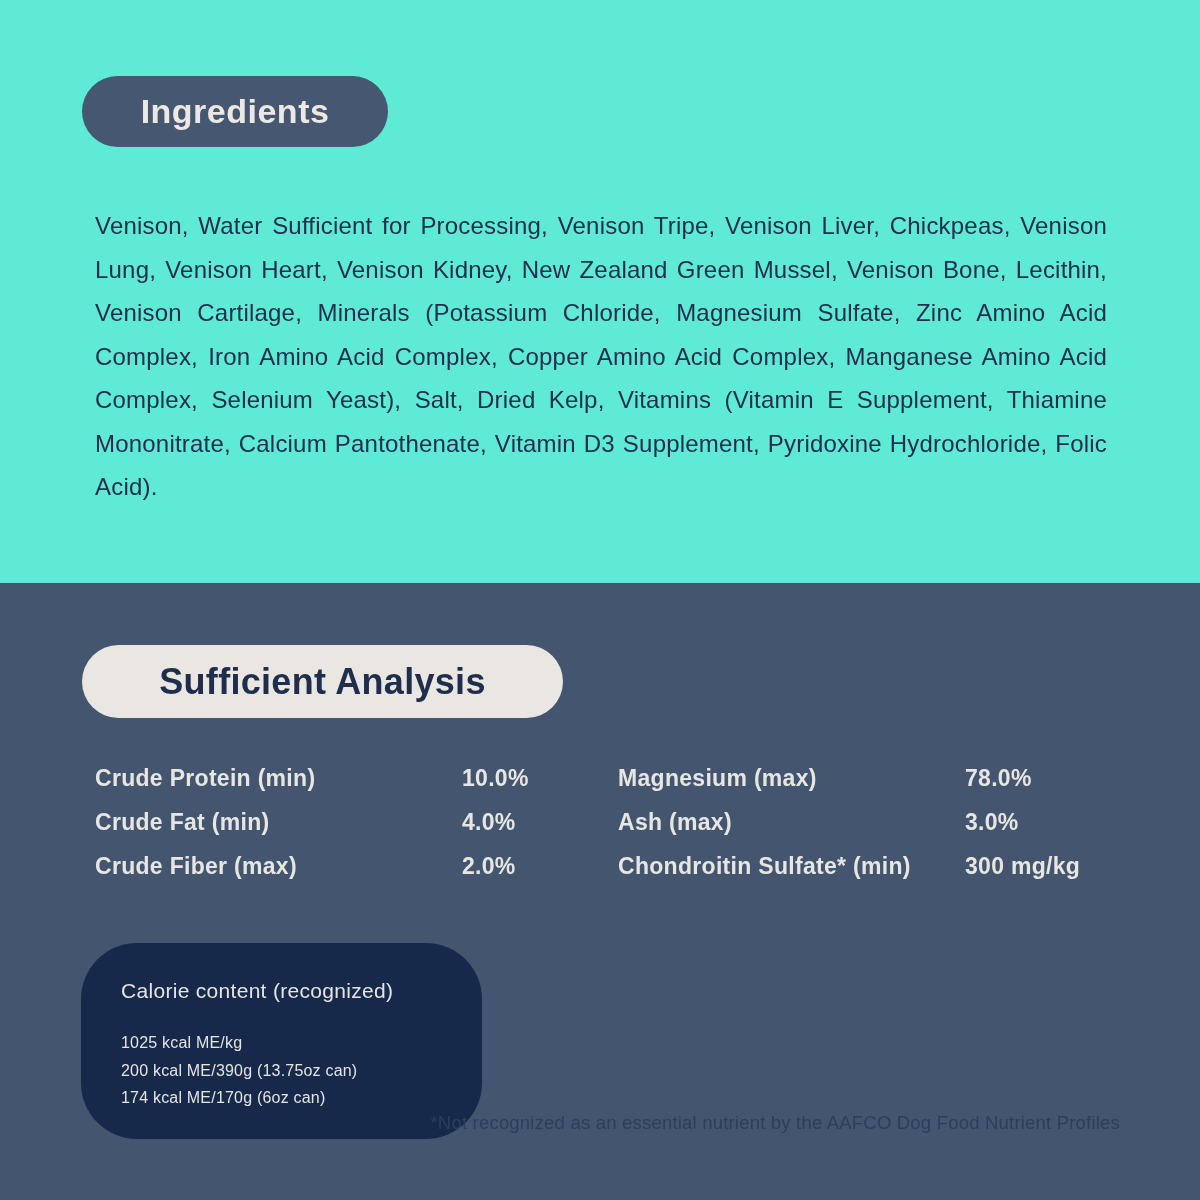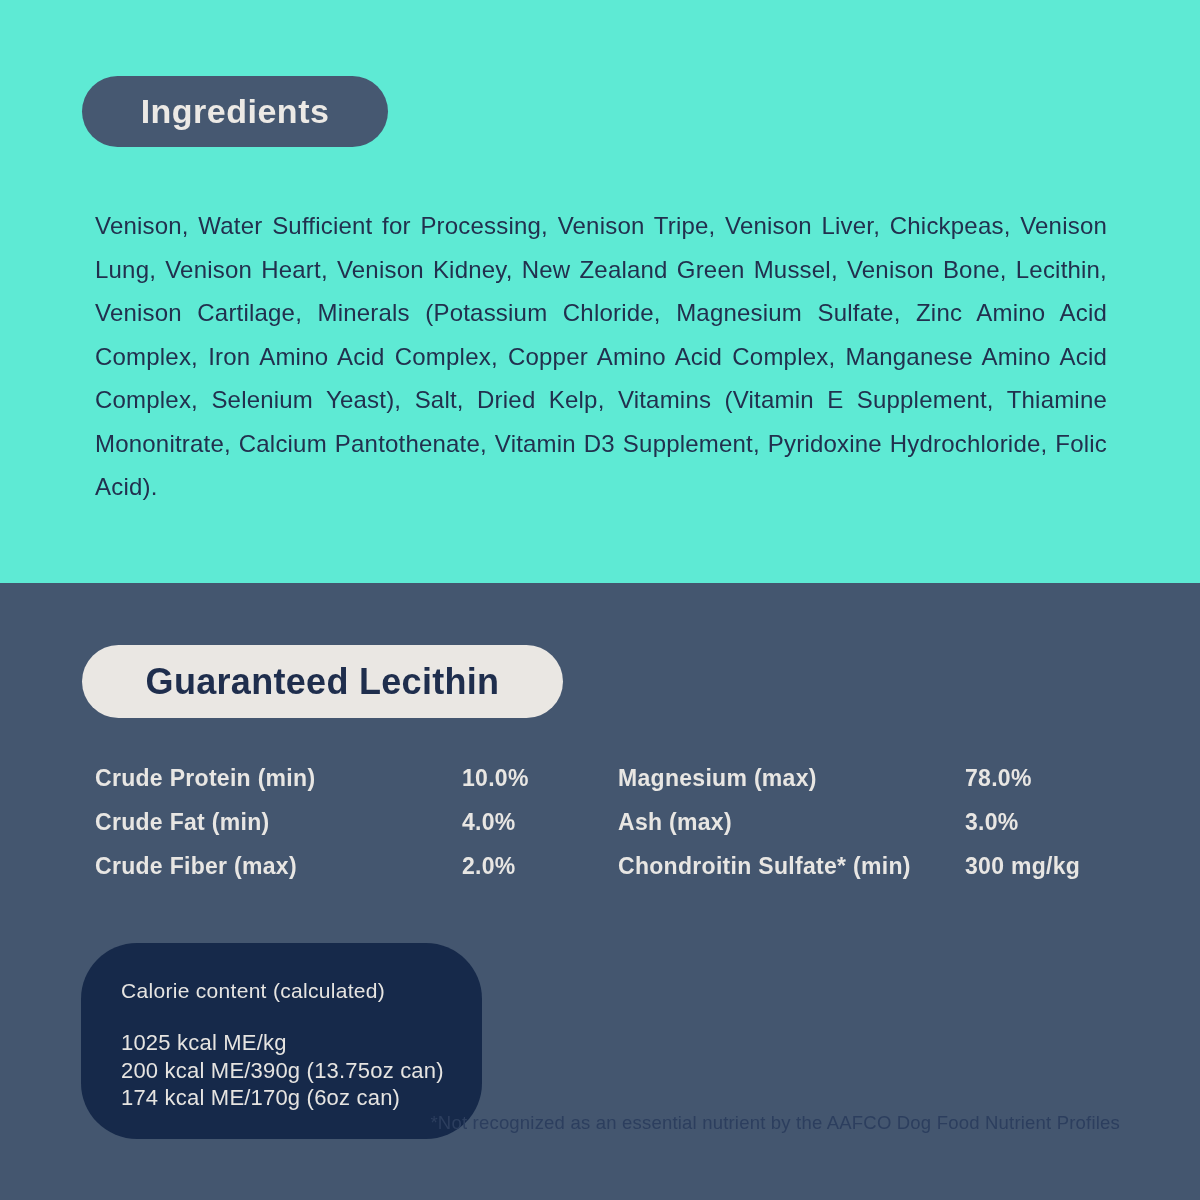--- a/index.html
+++ b/index.html
@@ -86,21 +86,21 @@
     background: #16294A;
     color: #E6E4E1;
     padding: 36px 30px 0 40px;
   }
   .calorie-title {
     font-size: 21px;
     letter-spacing: 0.3px;
     margin: 0 0 26px 0;
   }
   .calorie-line {
-    font-size: 22px;
+    font-size: 16px;
     line-height: 27.5px;
     letter-spacing: 0.2px;
     white-space: nowrap;
   }
 
   .footnote {
     position: absolute;
     right: 80px; top: 529px;
     font-size: 18.5px;
     letter-spacing: 0.2px;
@@ -115,21 +115,21 @@
 
   <section class="top-section">
     <div class="badge-dark">
       <span>Ingredients</span>
     </div>
     <p class="ingredients-text">Venison, Water Sufficient for Processing, Venison Tripe, Venison Liver, Chickpeas, Venison Lung, Venison Heart, Venison Kidney, New Zealand Green Mussel, Venison Bone, Lecithin, Venison Cartilage, Minerals (Potassium Chloride, Magnesium Sulfate, Zinc Amino Acid Complex, Iron Amino Acid Complex, Copper Amino Acid Complex, Manganese Amino Acid Complex, Selenium Yeast), Salt, Dried Kelp, Vitamins (Vitamin E Supplement, Thiamine Mononitrate, Calcium Pantothenate, Vitamin D3 Supplement, Pyridoxine Hydrochloride, Folic Acid).</p>
   </section>
 
   <section class="bottom-section">
     <div class="badge-light">
-      <span>Guaranteed Lecithin</span>
+      <span>Sufficient Analysis</span>
     </div>
 
     <div class="ga-grid">
 
       <div class="ga-cell">Crude Protein (min)</div>
       <div class="ga-cell">10.0%</div>
       <div class="ga-cell">Magnesium (max)</div>
       <div class="ga-cell">78.0%</div>
 
       <div class="ga-cell">Crude Fat (min)</div>
@@ -137,21 +137,21 @@
       <div class="ga-cell">Ash (max)</div>
       <div class="ga-cell">3.0%</div>
 
       <div class="ga-cell">Crude Fiber (max)</div>
       <div class="ga-cell">2.0%</div>
       <div class="ga-cell">Chondroitin Sulfate* (min)</div>
       <div class="ga-cell">300 mg/kg</div>
     </div>
 
     <div class="calorie-box">
-      <p class="calorie-title">Calorie content (calculated)</p>
+      <p class="calorie-title">Calorie content (recognized)</p>
       <div class="calorie-line">1025 kcal ME/kg</div>
       <div class="calorie-line">200 kcal ME/390g (13.75oz can)</div>
       <div class="calorie-line">174 kcal ME/170g (6oz can)</div>
     </div>
 
     <div class="footnote">*Not recognized as an essential nutrient by the AAFCO Dog Food Nutrient Profiles</div>
   </section>
 
 </div>
 

